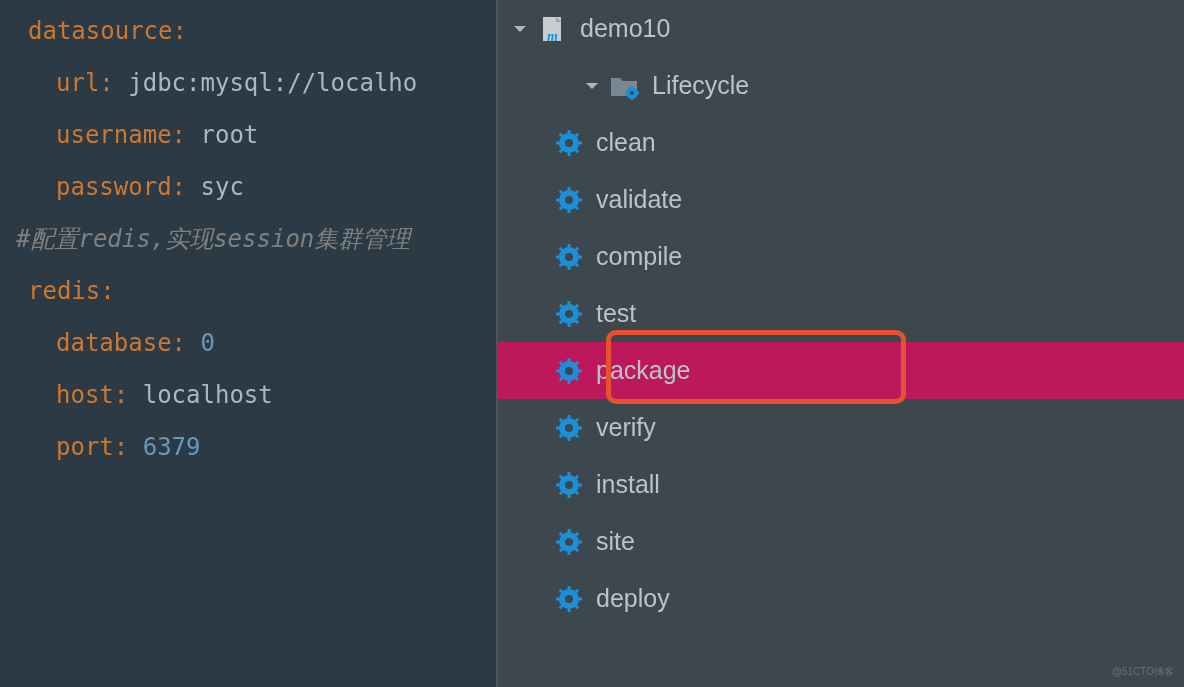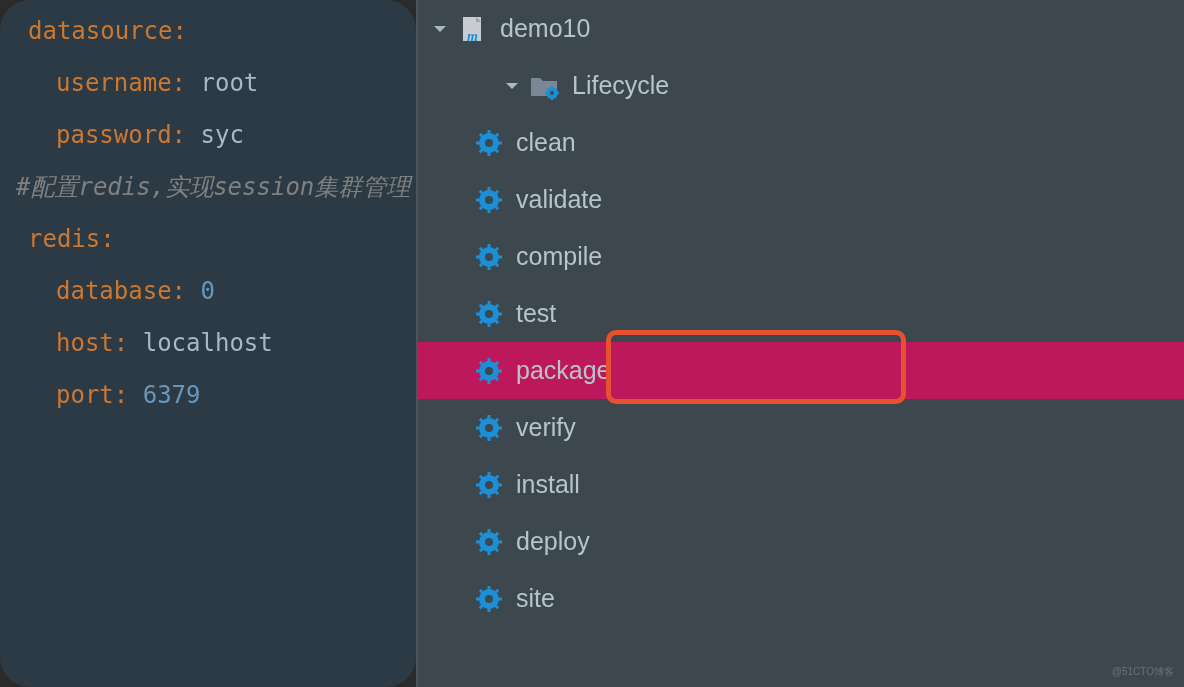--- a/index.html
+++ b/index.html
@@ -7,27 +7,26 @@
       background: #2b2b2b;
       font-family: "Consolas", "Monaco", monospace;
       font-size: 24px;
       width: 1184px;
       height: 687px;
       display: flex;
       overflow: hidden;
       position: relative;
     }
     .editor {
-      width: 416px;
+      width: 496px;
       height: 100%;
       background: #2b3a44;
       padding-top: 5px;
       overflow: hidden;
       white-space: nowrap;
-      border-radius: 30px;
     }
     .code-line {
       line-height: 52px;
       height: 52px;
       padding-left: 16px;
       color: #a9b7c6;
     }
     .key { color: #cc7832; }
     .val { color: #a9b7c6; }
     .num { color: #6897bb; }
@@ -92,20 +91,21 @@
       font-size: 10px;
       font-family: Arial, sans-serif;
       margin-top: 44px;
     }
   </style>
 </head>
 <body>
 
 <div class="editor">
   <div class="code-line indent1"><span class="key">datasource</span><span class="key">:</span></div>
+  <div class="code-line indent2"><span class="key">url</span><span class="key">: </span><span class="val">jdbc:mysql://localho</span></div>
   <div class="code-line indent2"><span class="key">username</span><span class="key">: </span><span class="val">root</span></div>
   <div class="code-line indent2"><span class="key">password</span><span class="key">: </span><span class="val">syc</span></div>
   <div class="code-line"><span class="comment">#配置redis,实现session集群管理</span></div>
   <div class="code-line indent1"><span class="key">redis</span><span class="key">:</span></div>
   <div class="code-line indent2"><span class="key">database</span><span class="key">: </span><span class="num">0</span></div>
   <div class="code-line indent2"><span class="key">host</span><span class="key">: </span><span class="val">localhost</span></div>
   <div class="code-line indent2"><span class="key">port</span><span class="key">: </span><span class="num">6379</span></div>
 </div>
 
 <div class="panel">
@@ -307,41 +307,41 @@
     <g transform="rotate(45)">
       <rect x="-1.5" y="-13" width="3" height="5" fill="#1d8fd6"></rect>
       <rect x="-1.5" y="8" width="3" height="5" fill="#1d8fd6"></rect>
       <rect x="-13" y="-1.5" width="5" height="3" fill="#1d8fd6"></rect>
       <rect x="8" y="-1.5" width="5" height="3" fill="#1d8fd6"></rect>
     </g>
     <circle r="4" fill="#3c474e"></circle>
   </g>
 </svg>
         </span>
+        <span>site</span>
+      </div>
+      <div class="tree-row depth2">
+        <span class="icon">
+          <svg width="28" height="28" viewBox="0 0 28 28">
+  <g transform="translate(14,14)">
+    <circle r="10" fill="#1d8fd6"></circle>
+    <rect x="-1.5" y="-13" width="3" height="5" fill="#1d8fd6"></rect>
+    <rect x="-1.5" y="8" width="3" height="5" fill="#1d8fd6"></rect>
+    <rect x="-13" y="-1.5" width="5" height="3" fill="#1d8fd6"></rect>
+    <rect x="8" y="-1.5" width="5" height="3" fill="#1d8fd6"></rect>
+    <g transform="rotate(45)">
+      <rect x="-1.5" y="-13" width="3" height="5" fill="#1d8fd6"></rect>
+      <rect x="-1.5" y="8" width="3" height="5" fill="#1d8fd6"></rect>
+      <rect x="-13" y="-1.5" width="5" height="3" fill="#1d8fd6"></rect>
+      <rect x="8" y="-1.5" width="5" height="3" fill="#1d8fd6"></rect>
+    </g>
+    <circle r="4" fill="#3c474e"></circle>
+  </g>
+</svg>
+        </span>
         <span>deploy</span>
-      </div>
-      <div class="tree-row depth2">
-        <span class="icon">
-          <svg width="28" height="28" viewBox="0 0 28 28">
-  <g transform="translate(14,14)">
-    <circle r="10" fill="#1d8fd6"></circle>
-    <rect x="-1.5" y="-13" width="3" height="5" fill="#1d8fd6"></rect>
-    <rect x="-1.5" y="8" width="3" height="5" fill="#1d8fd6"></rect>
-    <rect x="-13" y="-1.5" width="5" height="3" fill="#1d8fd6"></rect>
-    <rect x="8" y="-1.5" width="5" height="3" fill="#1d8fd6"></rect>
-    <g transform="rotate(45)">
-      <rect x="-1.5" y="-13" width="3" height="5" fill="#1d8fd6"></rect>
-      <rect x="-1.5" y="8" width="3" height="5" fill="#1d8fd6"></rect>
-      <rect x="-13" y="-1.5" width="5" height="3" fill="#1d8fd6"></rect>
-      <rect x="8" y="-1.5" width="5" height="3" fill="#1d8fd6"></rect>
-    </g>
-    <circle r="4" fill="#3c474e"></circle>
-  </g>
-</svg>
-        </span>
-        <span>site</span>
       </div>
     </div>
 
 </div>
 
 <div class="highlight-box"></div>
 <div class="watermark">@51CTO博客</div>
 
 </body></html>

